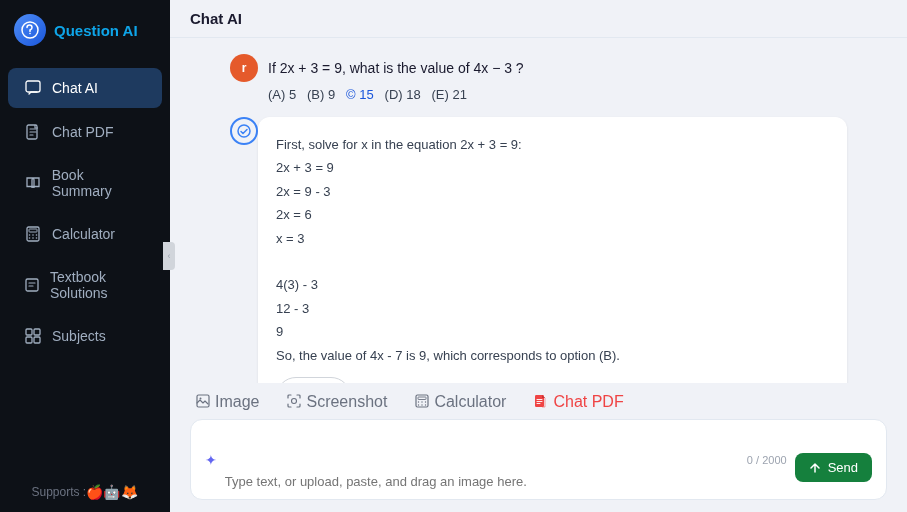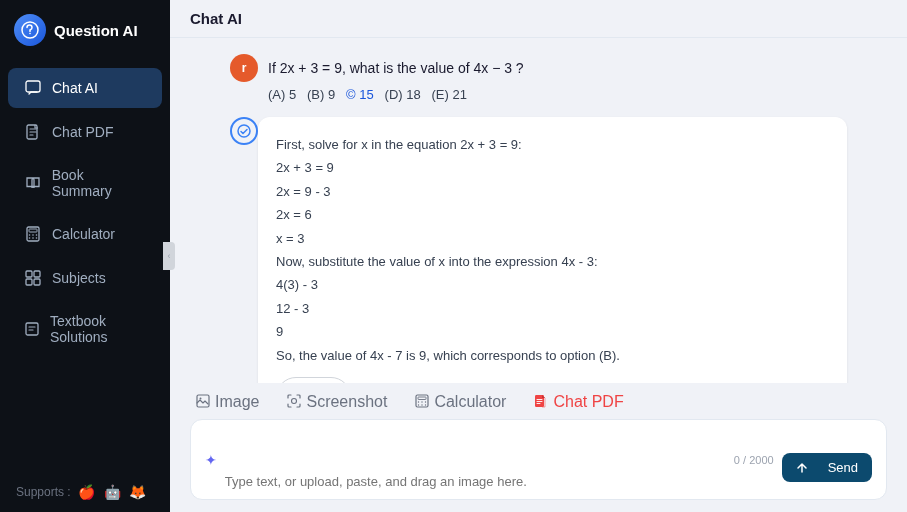--- a/index.html
+++ b/index.html
@@ -22,21 +22,21 @@
       gap: 8px;
     }
     #logo-icon {
       width: 32px; height: 32px;
       background: linear-gradient(135deg, #4f8ef7, #1a56db);
       border-radius: 50%;
       display: flex; align-items: center; justify-content: center;
       font-size: 14px; font-weight: bold; color: #fff;
     }
     #logo-text {
-      font-size: 15px; font-weight: 700; color: #ffffff; text-align: center;
+      font-size: 15px; font-weight: 700; color: #0ea5e9; text-align: center;
     }
     #nav-items {
       flex: 1;
       display: flex;
       flex-direction: column;
       padding: 6px 0;
     }
     .nav-item {
       display: flex;
       align-items: center;
@@ -56,21 +56,21 @@
       width: 18px; height: 18px;
       display: flex; align-items: center; justify-content: center;
       font-size: 15px;
     }
     #supports-area {
       padding: 12px 16px;
       color: #6b7280;
       font-size: 12px;
       display: flex;
       align-items: center;
-      gap: 8px;
+      justify-content: center;
     }
     .support-icon { font-size: 14px; }
 
     
     #collapse-handle {
       position: absolute;
       left: 163px;
       top: 50%;
       transform: translateY(-50%);
       width: 12px; height: 28px;
@@ -215,28 +215,28 @@
       font-size: 13px;
       color: #9ca3af;
       background: transparent;
     }
     #char-count {
       font-size: 11px;
       color: #9ca3af;
       white-space: nowrap;
     }
     #send-btn {
-      background: #0c4a6e;
+      background: #15803d;
       color: #fff;
       border: none;
       border-radius: 8px;
       padding: 7px 14px;
       font-size: 13px;
       cursor: pointer;
-      display: flex; align-items: center; gap: 20px; margin-top: 16px;
+      display: flex; align-items: center; gap: 7px; margin-top: 16px;
     }
   </style>
 </head>
 <body>
 
 <div id="sidebar">
   <div id="logo-area">
     <div id="logo-icon">
       <svg width="18" height="18" viewBox="0 0 18 18" fill="none">
         <circle cx="9" cy="9" r="8" stroke="white" stroke-width="1.5"></circle>
@@ -287,36 +287,36 @@
           <circle cx="4.5" cy="12" r="0.8" fill="#a0aec0"></circle>
           <circle cx="8" cy="12" r="0.8" fill="#a0aec0"></circle>
           <circle cx="11.5" cy="12" r="0.8" fill="#a0aec0"></circle>
         </svg>
       </span>
       <span>Calculator</span>
     </div>
     <div class="nav-item">
       <span class="nav-icon">
         <svg width="16" height="16" viewBox="0 0 16 16" fill="none">
+          <rect x="2" y="2" width="12" height="12" rx="1.5" stroke="#a0aec0" stroke-width="1.3"></rect>
+          <path d="M5 6h6M5 9h4" stroke="#a0aec0" stroke-width="1.2" stroke-linecap="round"></path>
+        </svg>
+      </span>
+      <span>Textbook Solutions</span>
+    </div>
+    <div class="nav-item">
+      <span class="nav-icon">
+        <svg width="16" height="16" viewBox="0 0 16 16" fill="none">
           <rect x="1" y="1" width="6" height="6" rx="1" stroke="#a0aec0" stroke-width="1.3"></rect>
           <rect x="9" y="1" width="6" height="6" rx="1" stroke="#a0aec0" stroke-width="1.3"></rect>
           <rect x="1" y="9" width="6" height="6" rx="1" stroke="#a0aec0" stroke-width="1.3"></rect>
           <rect x="9" y="9" width="6" height="6" rx="1" stroke="#a0aec0" stroke-width="1.3"></rect>
         </svg>
       </span>
       <span>Subjects</span>
-    </div>
-    <div class="nav-item">
-      <span class="nav-icon">
-        <svg width="16" height="16" viewBox="0 0 16 16" fill="none">
-          <rect x="2" y="2" width="12" height="12" rx="1.5" stroke="#a0aec0" stroke-width="1.3"></rect>
-          <path d="M5 6h6M5 9h4" stroke="#a0aec0" stroke-width="1.2" stroke-linecap="round"></path>
-        </svg>
-      </span>
-      <span>Textbook Solutions</span>
     </div>
   </div>
 
   <div id="supports-area">
     <span>Supports :</span>
     <span class="support-icon">🍎</span>
     <span class="support-icon">🤖</span>
     <span class="support-icon">🦊</span>
   </div>
 </div>
@@ -353,21 +353,21 @@
           <path d="M5 8.5l2 2 4-4" stroke="#3b82f6" stroke-width="1.5" stroke-linecap="round" stroke-linejoin="round"></path>
         </svg>
       </div>
       <div style="flex:1;">
         <div id="ai-bubble">
           <span>First, solve for x in the equation 2x + 3 = 9:</span><br>
           <span>2x + 3 = 9</span><br>
           <span>2x = 9 - 3</span><br>
           <span>2x = 6</span><br>
           <span>x = 3</span><br>
-          <span>Now, substitute the value of x into the expression 4x - 3:</span><br>
+          <br>
           <span>4(3) - 3</span><br>
           <span>12 - 3</span><br>
           <span>9</span><br>
           <span>So, the value of 4x - 7 is 9, which corresponds to option (B).</span>
           <div id="ai-actions">
             <button id="explain-btn">Explain it</button>
             <span class="action-icon" title="Copy">
               <svg width="15" height="15" viewBox="0 0 15 15" fill="none">
                   <rect x="4" y="4" width="9" height="10" rx="1.5" stroke="#9ca3af" stroke-width="1.2"></rect>
                   <path d="M2 2h7v2H2V2z" stroke="#9ca3af" stroke-width="1.2"></path>

